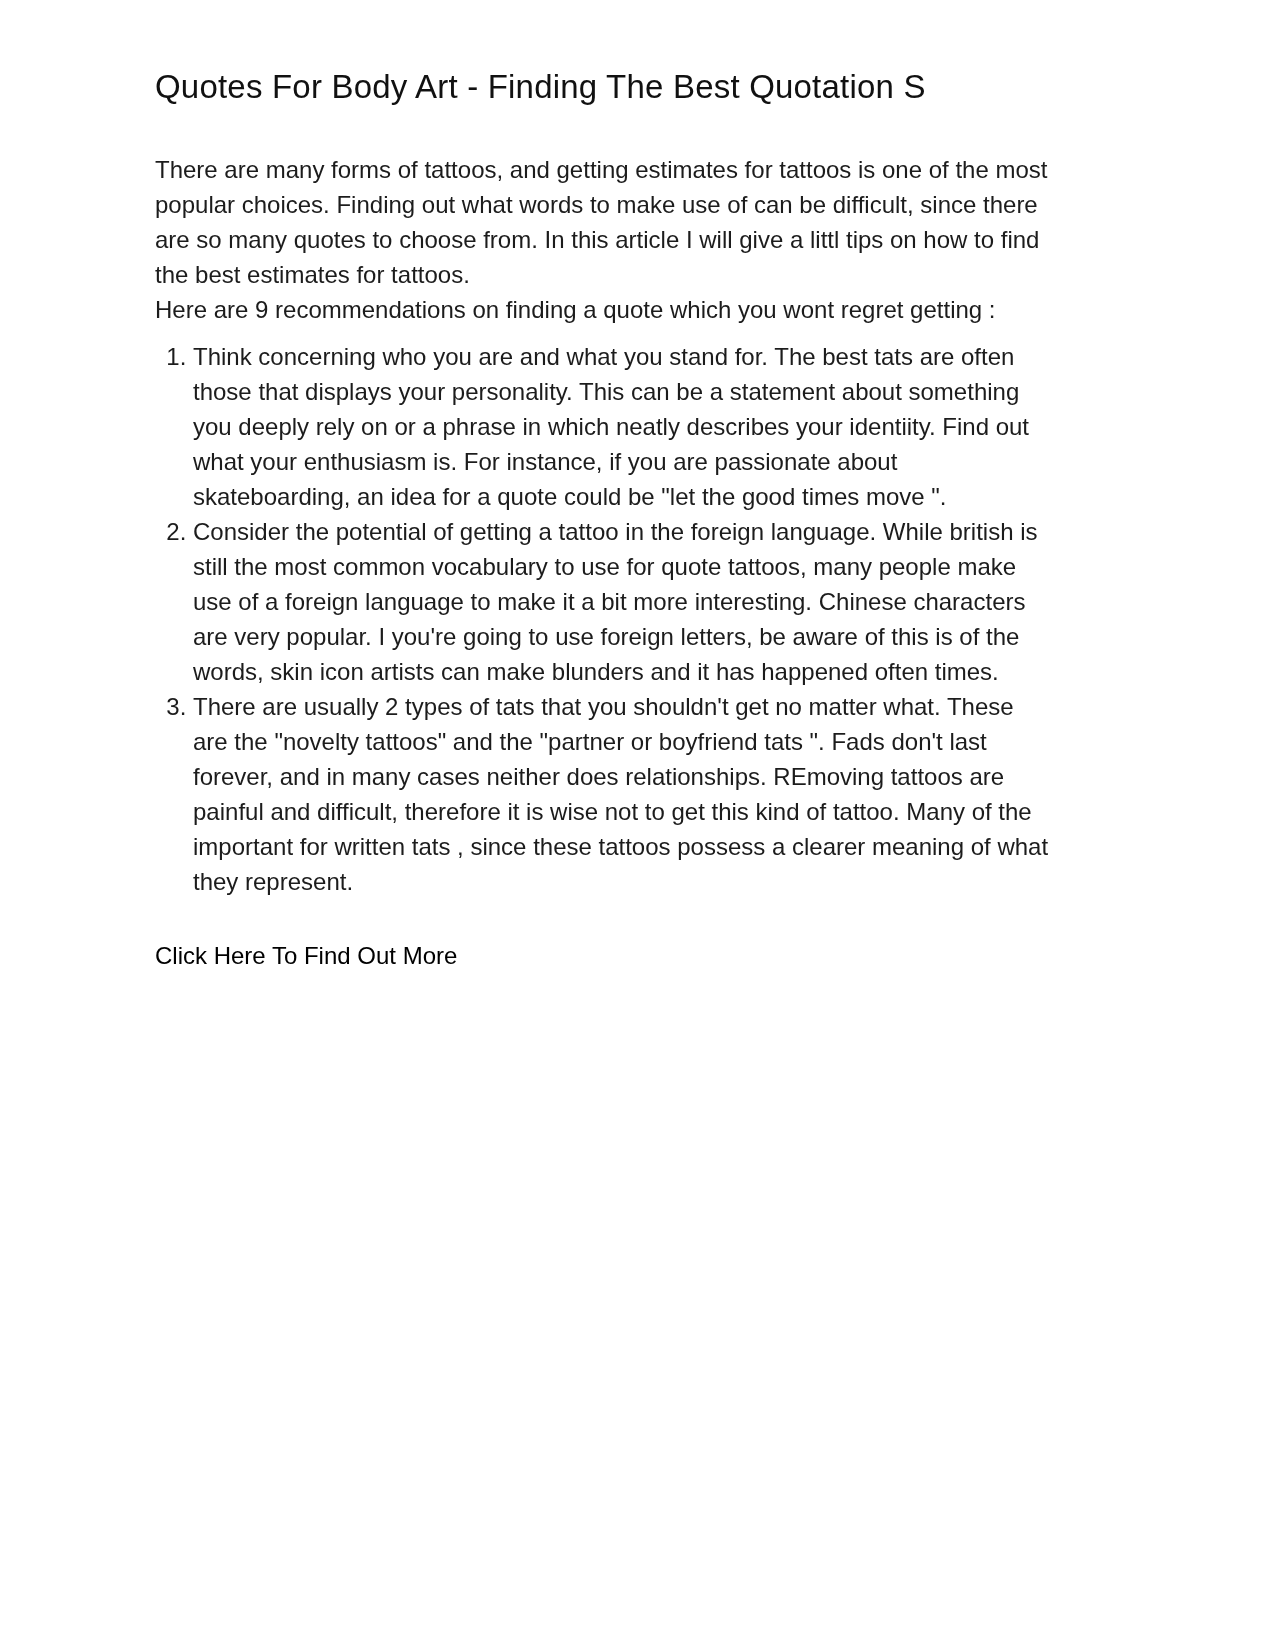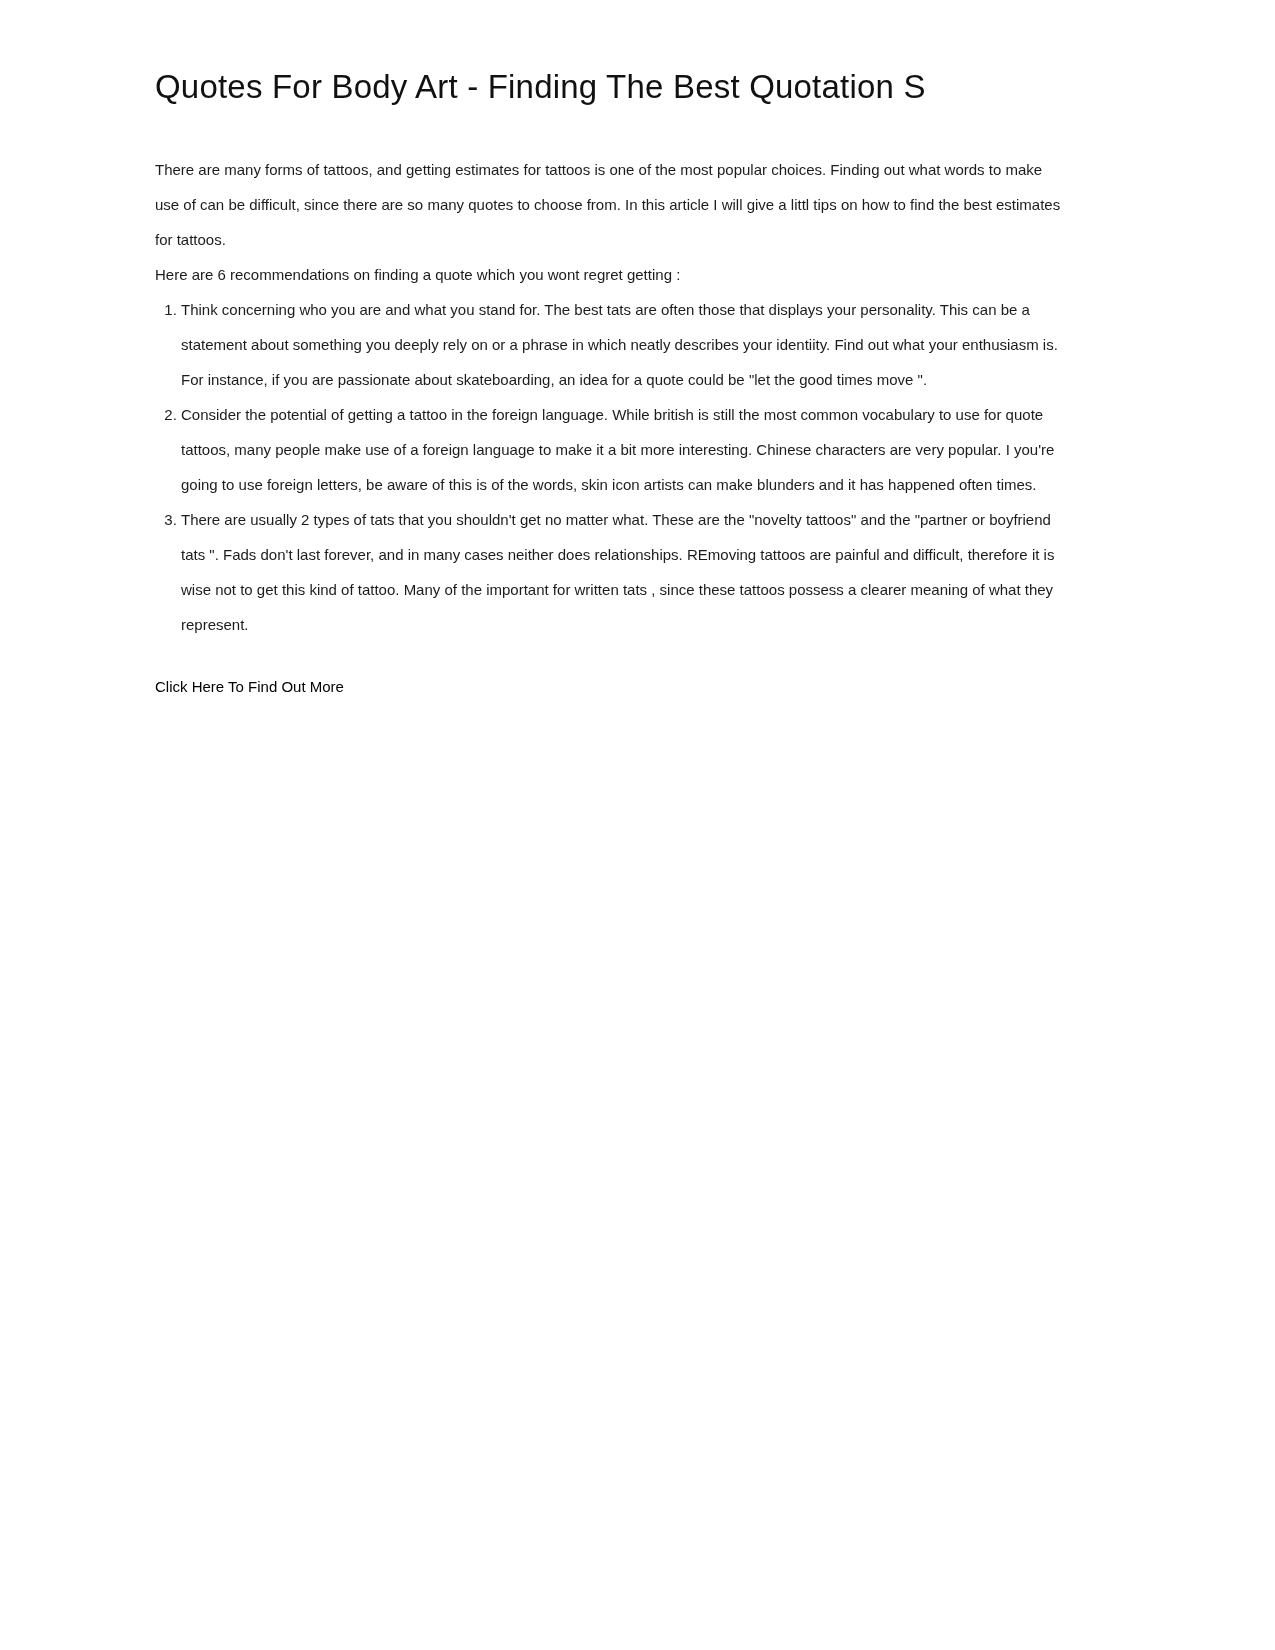--- a/index.html
+++ b/index.html
@@ -19,29 +19,29 @@
   }
   .doc-title {
     font-size: 33px;
     font-weight: 400;
     color: #111111;
     margin: 0 0 46px 0;
     letter-spacing: 0.2px;
     font-family: "Liberation Sans", sans-serif;
   }
   .body-text {
-    font-size: 15px;
+    font-size: 24px;
     line-height: 35px;
     color: #1c1c1c;
   }
   p.para {
     margin: 0;
   }
   ol.reco-list {
-    margin: 0;
+    margin: 12px;
     padding: 0 0 0 26px;
     list-style: decimal outside;
   }
   ol.reco-list li {
     margin: 0;
     padding-left: 0;
   }
   .footer-link {
     margin-top: 27px;
     color: #000000;
@@ -54,21 +54,21 @@
 <body>
 
 <div class="page">
 
   <h1 class="doc-title">Quotes For Body Art - Finding The Best Quotation S</h1>
 
   <div class="body-text">
 
     <p class="para">There are many forms of tattoos, and getting estimates for tattoos is one of the most popular choices. Finding out what words to make use of can be difficult, since there are so many quotes to choose from. In this article I will give a littl tips on how to find the best estimates for tattoos.</p>
 
-    <p class="para">Here are 6 recommendations on finding a quote which you wont regret getting :</p>
+    <p class="para">Here are 9 recommendations on finding a quote which you wont regret getting :</p>
 
     <ol class="reco-list">
       <li>Think concerning who you are and what you stand for. The best tats are often those that displays your personality. This can be a statement about something you deeply rely on or a phrase in which neatly describes your identiity. Find out what your enthusiasm is. For instance, if you are passionate about skateboarding, an idea for a quote could be "let the good times move ".</li>
       <li>Consider the potential of getting a tattoo in the foreign language. While british is still the most common vocabulary to use for quote tattoos, many people make use of a foreign language to make it a bit more interesting. Chinese characters are very popular. I you're going to use foreign letters, be aware of this is of the words, skin icon artists can make blunders and it has happened often times.</li>
       <li>There are usually 2 types of tats that you shouldn't get no matter what. These are the "novelty tattoos" and the "partner or boyfriend tats ". Fads don't last forever, and in many cases neither does relationships. REmoving tattoos are painful and difficult, therefore it is wise not to get this kind of tattoo. Many of the important for written tats , since these tattoos possess a clearer meaning of what they represent.</li>
     </ol>
 
     <a class="footer-link">Click Here To Find Out More</a>
 
   </div>

